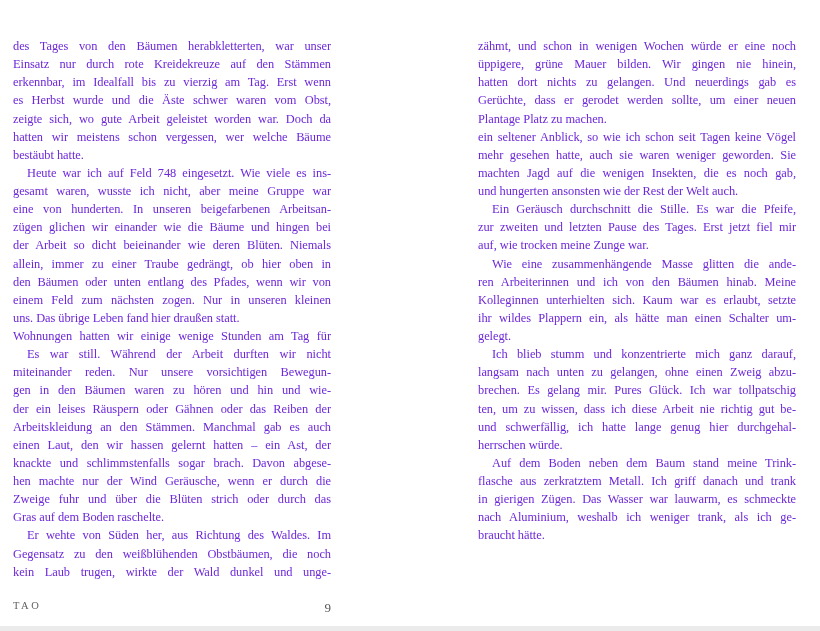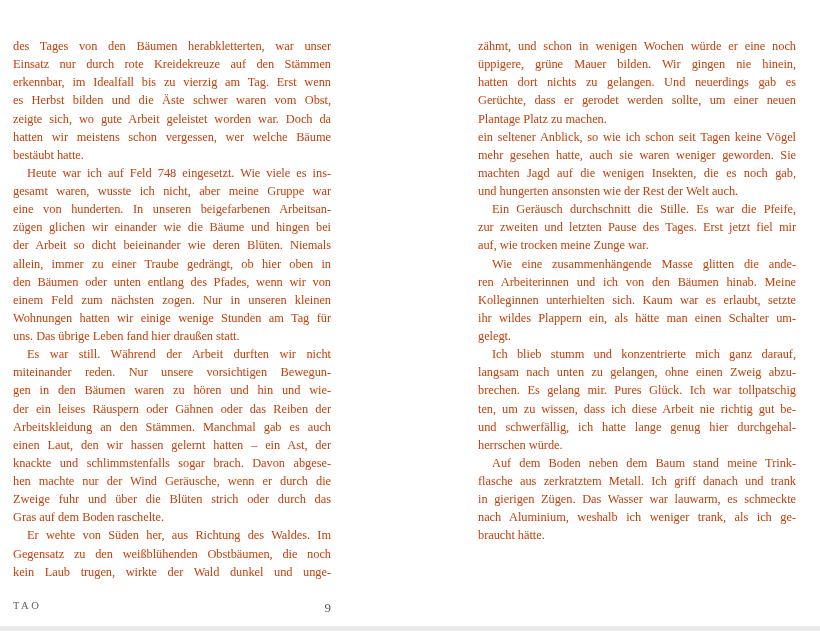--- a/index.html
+++ b/index.html
@@ -12,21 +12,21 @@
     font-family: "Liberation Serif", serif;
   }
   .page { position: absolute; top: 0; height: 631px; width: 410px; }
   .page.left  { left: 0; }
   .page.right { left: 410px; }
 
   .body-text {
     position: absolute;
     top: 37px;
     width: 318px;
-    color: #c2410c;
+    color: #6d28d9;
   }
   .page.left  .body-text { left: 13px; }
   .page.right .body-text { left: 68px; }
 
   .line {
     height: 18.13px;
     line-height: 18.13px;
     font-size: 12.4px;
     letter-spacing: -0.05px;
     text-align: justify;
@@ -71,34 +71,34 @@
 </head>
 <body>
 
 <div class="spread">
 
   <section class="page left">
     <div class="body-text">
         <div class="line">des Tages von den Bäumen herabkletterten, war unser</div>
         <div class="line">Einsatz nur durch rote Kreidekreuze auf den Stämmen</div>
         <div class="line">erkennbar, im Idealfall bis zu vierzig am Tag. Erst wenn</div>
-        <div class="line">es Herbst bilden und die Äste schwer waren vom Obst,</div>
+        <div class="line">es Herbst wurde und die Äste schwer waren vom Obst,</div>
         <div class="line">zeigte sich, wo gute Arbeit geleistet worden war. Doch da</div>
         <div class="line">hatten wir meistens schon vergessen, wer welche Bäume</div>
         <div class="line end">bestäubt hatte.</div>
         <div class="line indent">Heute war ich auf Feld 748 eingesetzt. Wie viele es ins-</div>
         <div class="line">gesamt waren, wusste ich nicht, aber meine Gruppe war</div>
         <div class="line">eine von hunderten. In unseren beigefarbenen Arbeitsan-</div>
         <div class="line">zügen glichen wir einander wie die Bäume und hingen bei</div>
         <div class="line">der Arbeit so dicht beieinander wie deren Blüten. Niemals</div>
         <div class="line">allein, immer zu einer Traube gedrängt, ob hier oben in</div>
         <div class="line">den Bäumen oder unten entlang des Pfades, wenn wir von</div>
         <div class="line">einem Feld zum nächsten zogen. Nur in unseren kleinen</div>
+        <div class="line end">uns. Das übrige Leben fand hier draußen statt.</div>
         <div class="line">Wohnungen hatten wir einige wenige Stunden am Tag für</div>
-        <div class="line end">uns. Das übrige Leben fand hier draußen statt.</div>
         <div class="line indent">Es war still. Während der Arbeit durften wir nicht</div>
         <div class="line">miteinander reden. Nur unsere vorsichtigen Bewegun-</div>
         <div class="line">gen in den Bäumen waren zu hören und hin und wie-</div>
         <div class="line">der ein leises Räuspern oder Gähnen oder das Reiben der</div>
         <div class="line">Arbeitskleidung an den Stämmen. Manchmal gab es auch</div>
         <div class="line">einen Laut, den wir hassen gelernt hatten – ein Ast, der</div>
         <div class="line">knackte und schlimmstenfalls sogar brach. Davon abgese-</div>
         <div class="line">hen machte nur der Wind Geräusche, wenn er durch die</div>
         <div class="line">Zweige fuhr und über die Blüten strich oder durch das</div>
         <div class="line end">Gras auf dem Boden raschelte.</div>

